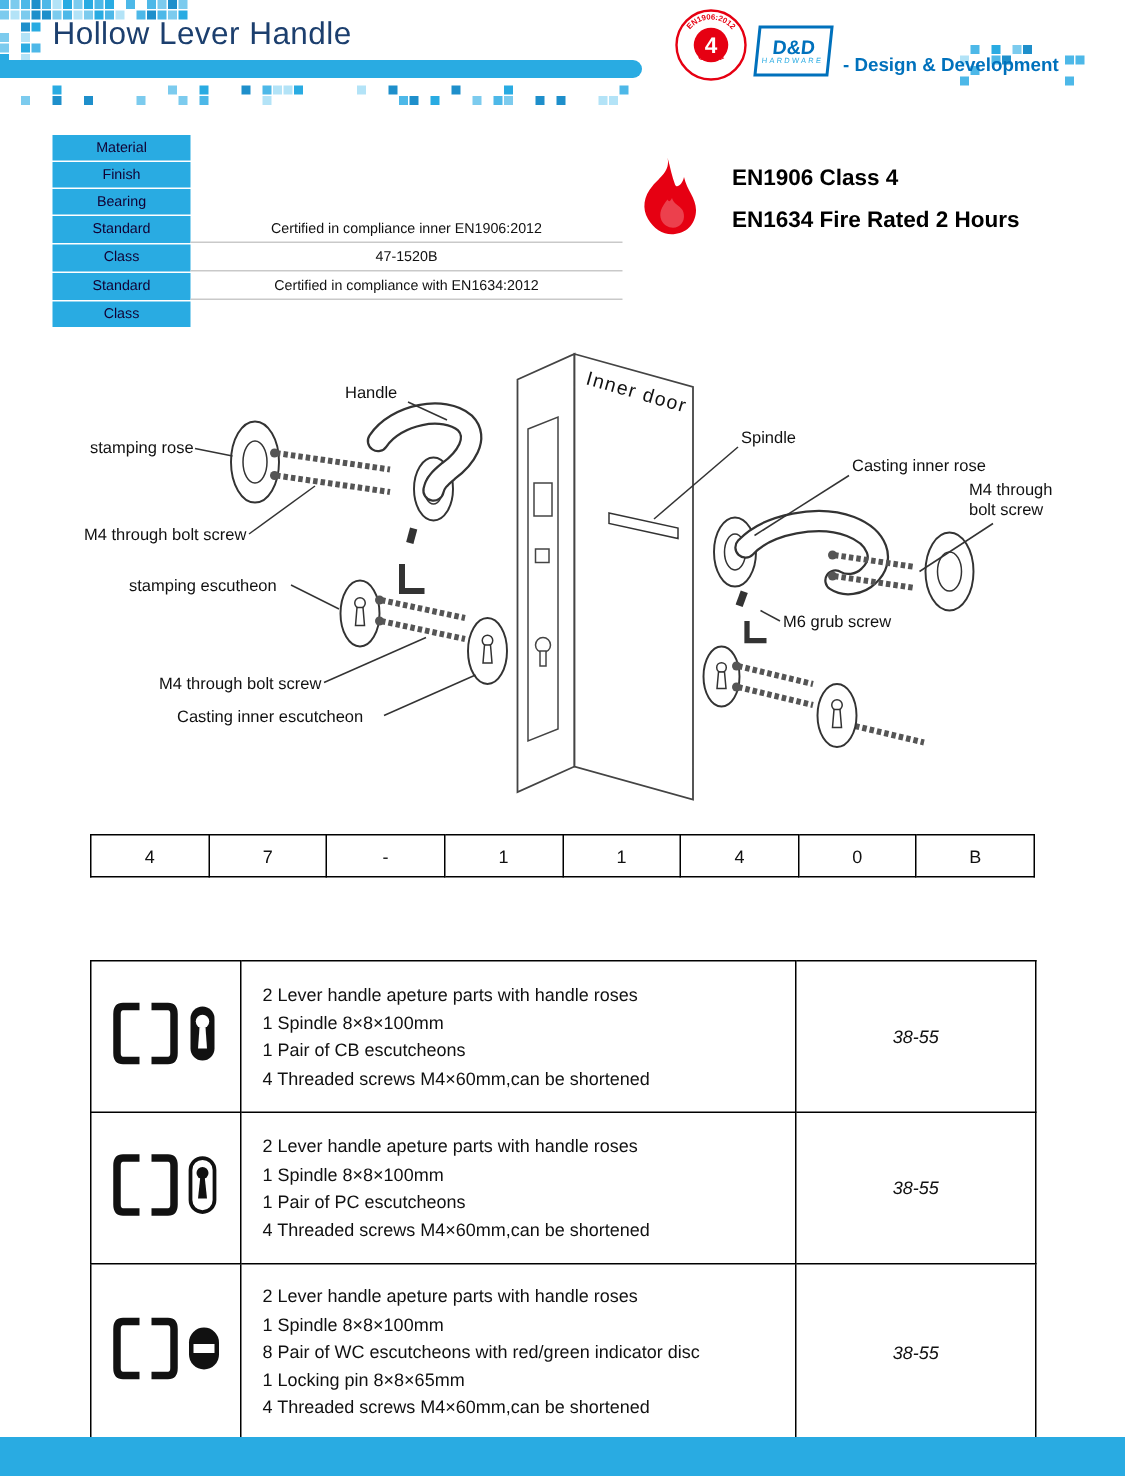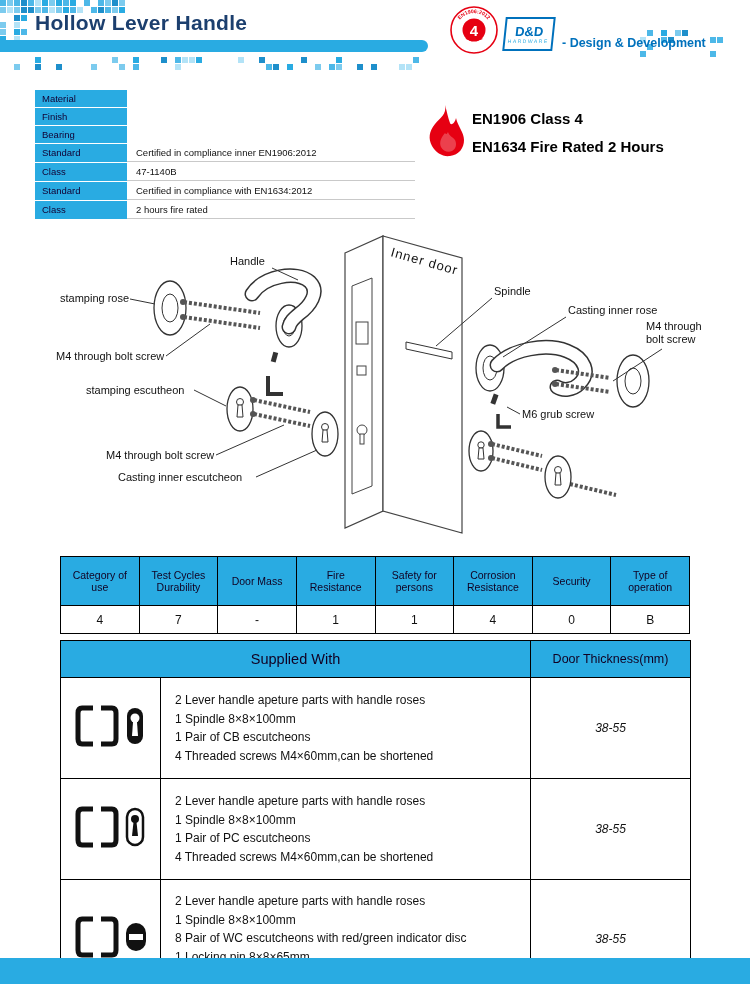--- a/index.html
+++ b/index.html
@@ -3,38 +3,38 @@
 <meta charset="utf-8">
 <style>
   html,body { margin:0; padding:0; background:#e8e8e8; font-family:"Liberation Sans", sans-serif; }
   .page { position:relative; width:750px; height:984px; background:#fff; overflow:hidden; margin:0 auto; color:#111; }
 
   
   .mosaic { position:absolute; }
   .mosaic .px { position:absolute; }
 
   
-  .page-title { position:absolute; left:35px; top:11px; font-size:21px; font-weight:700; color:#1C3F6E; letter-spacing:.3px; }
+  .page-title { position:absolute; left:35px; top:11px; font-size:21px; font-weight:400; color:#1C3F6E; letter-spacing:.3px; }
   .accent-bar { position:absolute; left:0; top:40px; width:428px; height:12px; background:#29ABE2; border-radius:0 6px 6px 0; }
   .badge { position:absolute; left:449px; top:5px; width:50px; height:50px; }
   .logo-wrap { position:absolute; left:504px; top:17px; display:flex; align-items:center; gap:8px; }
   .logo-mark { width:46px; height:30px; border:2px solid #0071BC; transform:skewX(-6deg); display:flex; flex-direction:column; align-items:center; justify-content:center; background:#fff; }
   .logo-name { font-size:13px; font-weight:bold; color:#0071BC; line-height:13px; }
   .logo-sub { font-size:5px; color:#29ABE2; letter-spacing:1.5px; }
   .logo-tagline { font-size:12.5px; font-weight:bold; color:#0071BC;margin-top:18px; }
 
   
   .spec-table { position:absolute; left:35px; top:90px; width:380px; }
-  .spec-row { display:flex; margin-bottom:1px; align-items:stretch; }
+  .spec-row { display:flex; margin-bottom:1px; align-items:stretch;text-align:center; }
   .spec-label { width:92px; background:#29ABE2; font-size:9.5px; padding:3px 7px; box-sizing:border-box; color:#103; }
   .spec-value { flex:1; font-size:9.5px; padding:3px 9px; box-sizing:border-box; border-bottom:1px solid #c9c9c9; white-space:nowrap; }
 
   
   .flame { position:absolute; left:424px; top:103px; }
-  .certs { position:absolute; left:472px; top:110px; }
+  .certs { position:absolute; left:488px; top:110px; }
   .cert-line { font-size:15px; font-weight:bold; color:#000; margin-bottom:11px; }
 
   
   .diagram { position:absolute; left:0; top:218px; }
   .diagram text { font-size:11px; fill:#111; font-family:"Liberation Sans", sans-serif; }
   .diagram .door-text { font-size:13px; letter-spacing:1px; }
 
   
   .class-table { position:absolute; left:60px; top:556px; width:630px; border-collapse:collapse; table-layout:fixed; }
   .class-table th, .class-table td { border:1px solid #000; }
@@ -189,29 +189,28 @@
     </div>
     <div class="spec-row">
       <div class="spec-label">Bearing</div>
     </div>
     <div class="spec-row">
       <div class="spec-label">Standard</div>
       <div class="spec-value">Certified in compliance inner EN1906:2012</div>
     </div>
     <div class="spec-row">
       <div class="spec-label">Class</div>
-      <div class="spec-value">47-1140B</div>
+      <div class="spec-value">47-1520B</div>
     </div>
     <div class="spec-row">
       <div class="spec-label">Standard</div>
       <div class="spec-value">Certified in compliance with EN1634:2012</div>
     </div>
     <div class="spec-row">
       <div class="spec-label">Class</div>
-      <div class="spec-value">2 hours fire rated</div>
     </div>
   </div>
 
   <svg class="flame" width="42" height="56" viewBox="0 0 42 56">
     <path d="M21 2 C23 11 16 15 11 21 C5 28 4 36 8 43 C12 50 19 54 26 53 C35 52 40 45 40 37 C40 29 34 24 32 15 C31 20 27 23 26 20 C24 15 23 9 21 2 Z" fill="#E60012"></path>
     <path d="M21 30 C17 35 15 39 17 44 C19 48 24 50 28 48 C32 46 33 41 31 37 C29 34 25 33 24 29 C23 31 22 32 21 30 Z" fill="#fff" opacity="0.25"></path>
   </svg>
   <div class="certs">
     <div class="cert-line">EN1906 Class 4</div>
     <div class="cert-line">EN1634 Fire Rated 2 Hours</div>
@@ -337,54 +336,40 @@
     <text x="118" y="263">Casting inner escutcheon</text>
     <text x="494" y="77">Spindle</text>
     <text x="568" y="96">Casting inner rose</text>
     <text x="646" y="112">M4 through</text>
     <text x="646" y="125">bolt screw</text>
     <text x="522" y="200">M6 grub screw</text>
   </svg>
 
   <table class="class-table">
     <tbody>
-        <tr>
-      <th>Category of use</th>
-      <th>Test Cycles Durability</th>
-      <th>Door Mass</th>
-      <th>Fire Resistance</th>
-      <th>Safety for persons</th>
-      <th>Corrosion Resistance</th>
-      <th>Security</th>
-      <th>Type of operation</th>
-    </tr>
     <tr>
       <td>4</td>
       <td>7</td>
       <td>-</td>
       <td>1</td>
       <td>1</td>
       <td>4</td>
       <td>0</td>
       <td>B</td>
     </tr>
   </tbody>
     </table>
 
   <table class="supplied-table">
     <colgroup>
         <col style="width:100px">
         <col style="width:370px">
         <col style="width:160px">
       </colgroup>
     <tbody>
-        <tr>
-      <th colspan="2" class="sup-main">Supplied With</th>
-      <th class="sup-thick">Door Thickness(mm)</th>
-    </tr>
 
     <tr class="row-a">
       <td class="icon-cell">
         <svg width="76" height="46" viewBox="0 0 76 46">
           <path d="M20 5 H9 Q5 5 5 10 V36 Q5 41 9 41 H20" fill="none" stroke="#111" stroke-width="5"></path>
           <path d="M28 5 H39 Q43 5 43 10 V36 Q43 41 39 41 H28" fill="none" stroke="#111" stroke-width="5"></path>
           <rect x="54" y="5" width="16" height="36" rx="8" fill="#111"></rect>
           <circle cx="62" cy="15" r="4.5" fill="#fff"></circle>
           <polygon points="60,19 64,19 65,33 59,33" fill="#fff"></polygon>
         </svg>

